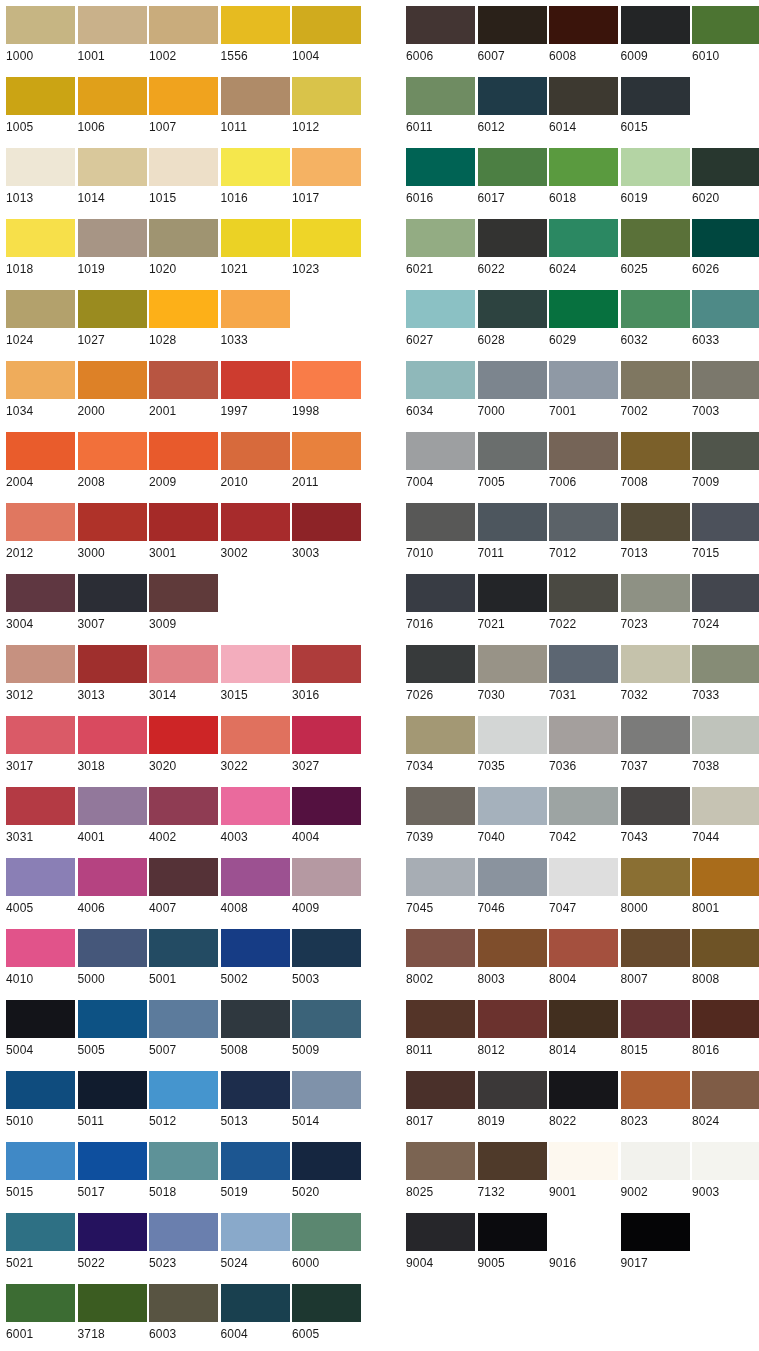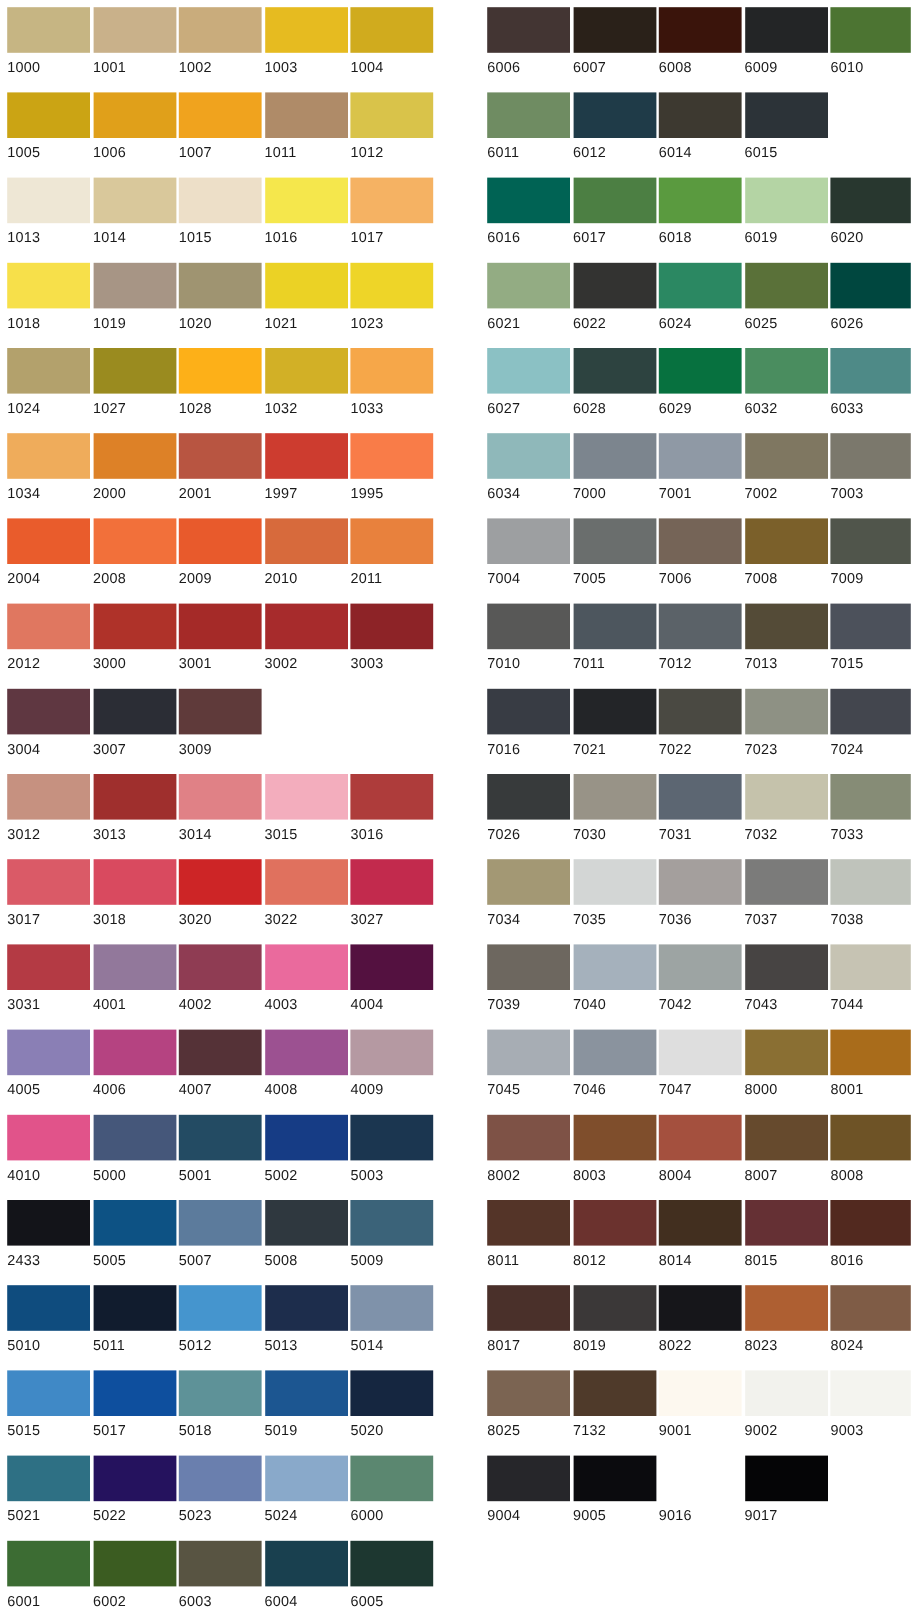--- a/index.html
+++ b/index.html
@@ -78,21 +78,21 @@
         <div class="swatch-cell">
           <span class="swatch-chip" style="background: rgb(201, 177, 138);"></span>
           <span class="swatch-label">1001</span>
         </div>
         <div class="swatch-cell">
           <span class="swatch-chip" style="background: rgb(201, 172, 124);"></span>
           <span class="swatch-label">1002</span>
         </div>
         <div class="swatch-cell">
           <span class="swatch-chip" style="background: rgb(230, 187, 32);"></span>
-          <span class="swatch-label">1003</span>
+          <span class="swatch-label">1556</span>
         </div>
         <div class="swatch-cell">
           <span class="swatch-chip" style="background: rgb(208, 171, 30);"></span>
           <span class="swatch-label">1004</span>
         </div>
       </div>
       <div class="swatch-row">
         <div class="swatch-cell">
           <span class="swatch-chip" style="background: rgb(203, 164, 20);"></span>
           <span class="swatch-label">1005</span>
@@ -165,24 +165,20 @@
         </div>
         <div class="swatch-cell">
           <span class="swatch-chip" style="background: rgb(154, 139, 31);"></span>
           <span class="swatch-label">1027</span>
         </div>
         <div class="swatch-cell">
           <span class="swatch-chip" style="background: rgb(253, 176, 24);"></span>
           <span class="swatch-label">1028</span>
         </div>
         <div class="swatch-cell">
-          <span class="swatch-chip" style="background: rgb(210, 176, 38);"></span>
-          <span class="swatch-label">1032</span>
-        </div>
-        <div class="swatch-cell">
           <span class="swatch-chip" style="background: rgb(246, 167, 73);"></span>
           <span class="swatch-label">1033</span>
         </div>
       </div>
       <div class="swatch-row">
         <div class="swatch-cell">
           <span class="swatch-chip" style="background: rgb(239, 172, 91);"></span>
           <span class="swatch-label">1034</span>
         </div>
         <div class="swatch-cell">
@@ -192,21 +188,21 @@
         <div class="swatch-cell">
           <span class="swatch-chip" style="background: rgb(184, 85, 65);"></span>
           <span class="swatch-label">2001</span>
         </div>
         <div class="swatch-cell">
           <span class="swatch-chip" style="background: rgb(205, 60, 47);"></span>
           <span class="swatch-label">1997</span>
         </div>
         <div class="swatch-cell">
           <span class="swatch-chip" style="background: rgb(249, 124, 72);"></span>
-          <span class="swatch-label">1995</span>
+          <span class="swatch-label">1998</span>
         </div>
       </div>
       <div class="swatch-row">
         <div class="swatch-cell">
           <span class="swatch-chip" style="background: rgb(233, 92, 44);"></span>
           <span class="swatch-label">2004</span>
         </div>
         <div class="swatch-cell">
           <span class="swatch-chip" style="background: rgb(242, 112, 58);"></span>
           <span class="swatch-label">2008</span>
@@ -366,21 +362,21 @@
           <span class="swatch-label">5002</span>
         </div>
         <div class="swatch-cell">
           <span class="swatch-chip" style="background: rgb(27, 54, 80);"></span>
           <span class="swatch-label">5003</span>
         </div>
       </div>
       <div class="swatch-row">
         <div class="swatch-cell">
           <span class="swatch-chip" style="background: rgb(19, 20, 25);"></span>
-          <span class="swatch-label">2433</span>
+          <span class="swatch-label">5004</span>
         </div>
         <div class="swatch-cell">
           <span class="swatch-chip" style="background: rgb(13, 82, 132);"></span>
           <span class="swatch-label">5005</span>
         </div>
         <div class="swatch-cell">
           <span class="swatch-chip" style="background: rgb(92, 123, 156);"></span>
           <span class="swatch-label">5007</span>
         </div>
         <div class="swatch-cell">
@@ -458,21 +454,21 @@
           <span class="swatch-label">6000</span>
         </div>
       </div>
       <div class="swatch-row">
         <div class="swatch-cell">
           <span class="swatch-chip" style="background: rgb(60, 108, 51);"></span>
           <span class="swatch-label">6001</span>
         </div>
         <div class="swatch-cell">
           <span class="swatch-chip" style="background: rgb(59, 92, 33);"></span>
-          <span class="swatch-label">6002</span>
+          <span class="swatch-label">3718</span>
         </div>
         <div class="swatch-cell">
           <span class="swatch-chip" style="background: rgb(88, 84, 66);"></span>
           <span class="swatch-label">6003</span>
         </div>
         <div class="swatch-cell">
           <span class="swatch-chip" style="background: rgb(25, 64, 79);"></span>
           <span class="swatch-label">6004</span>
         </div>
         <div class="swatch-cell">

